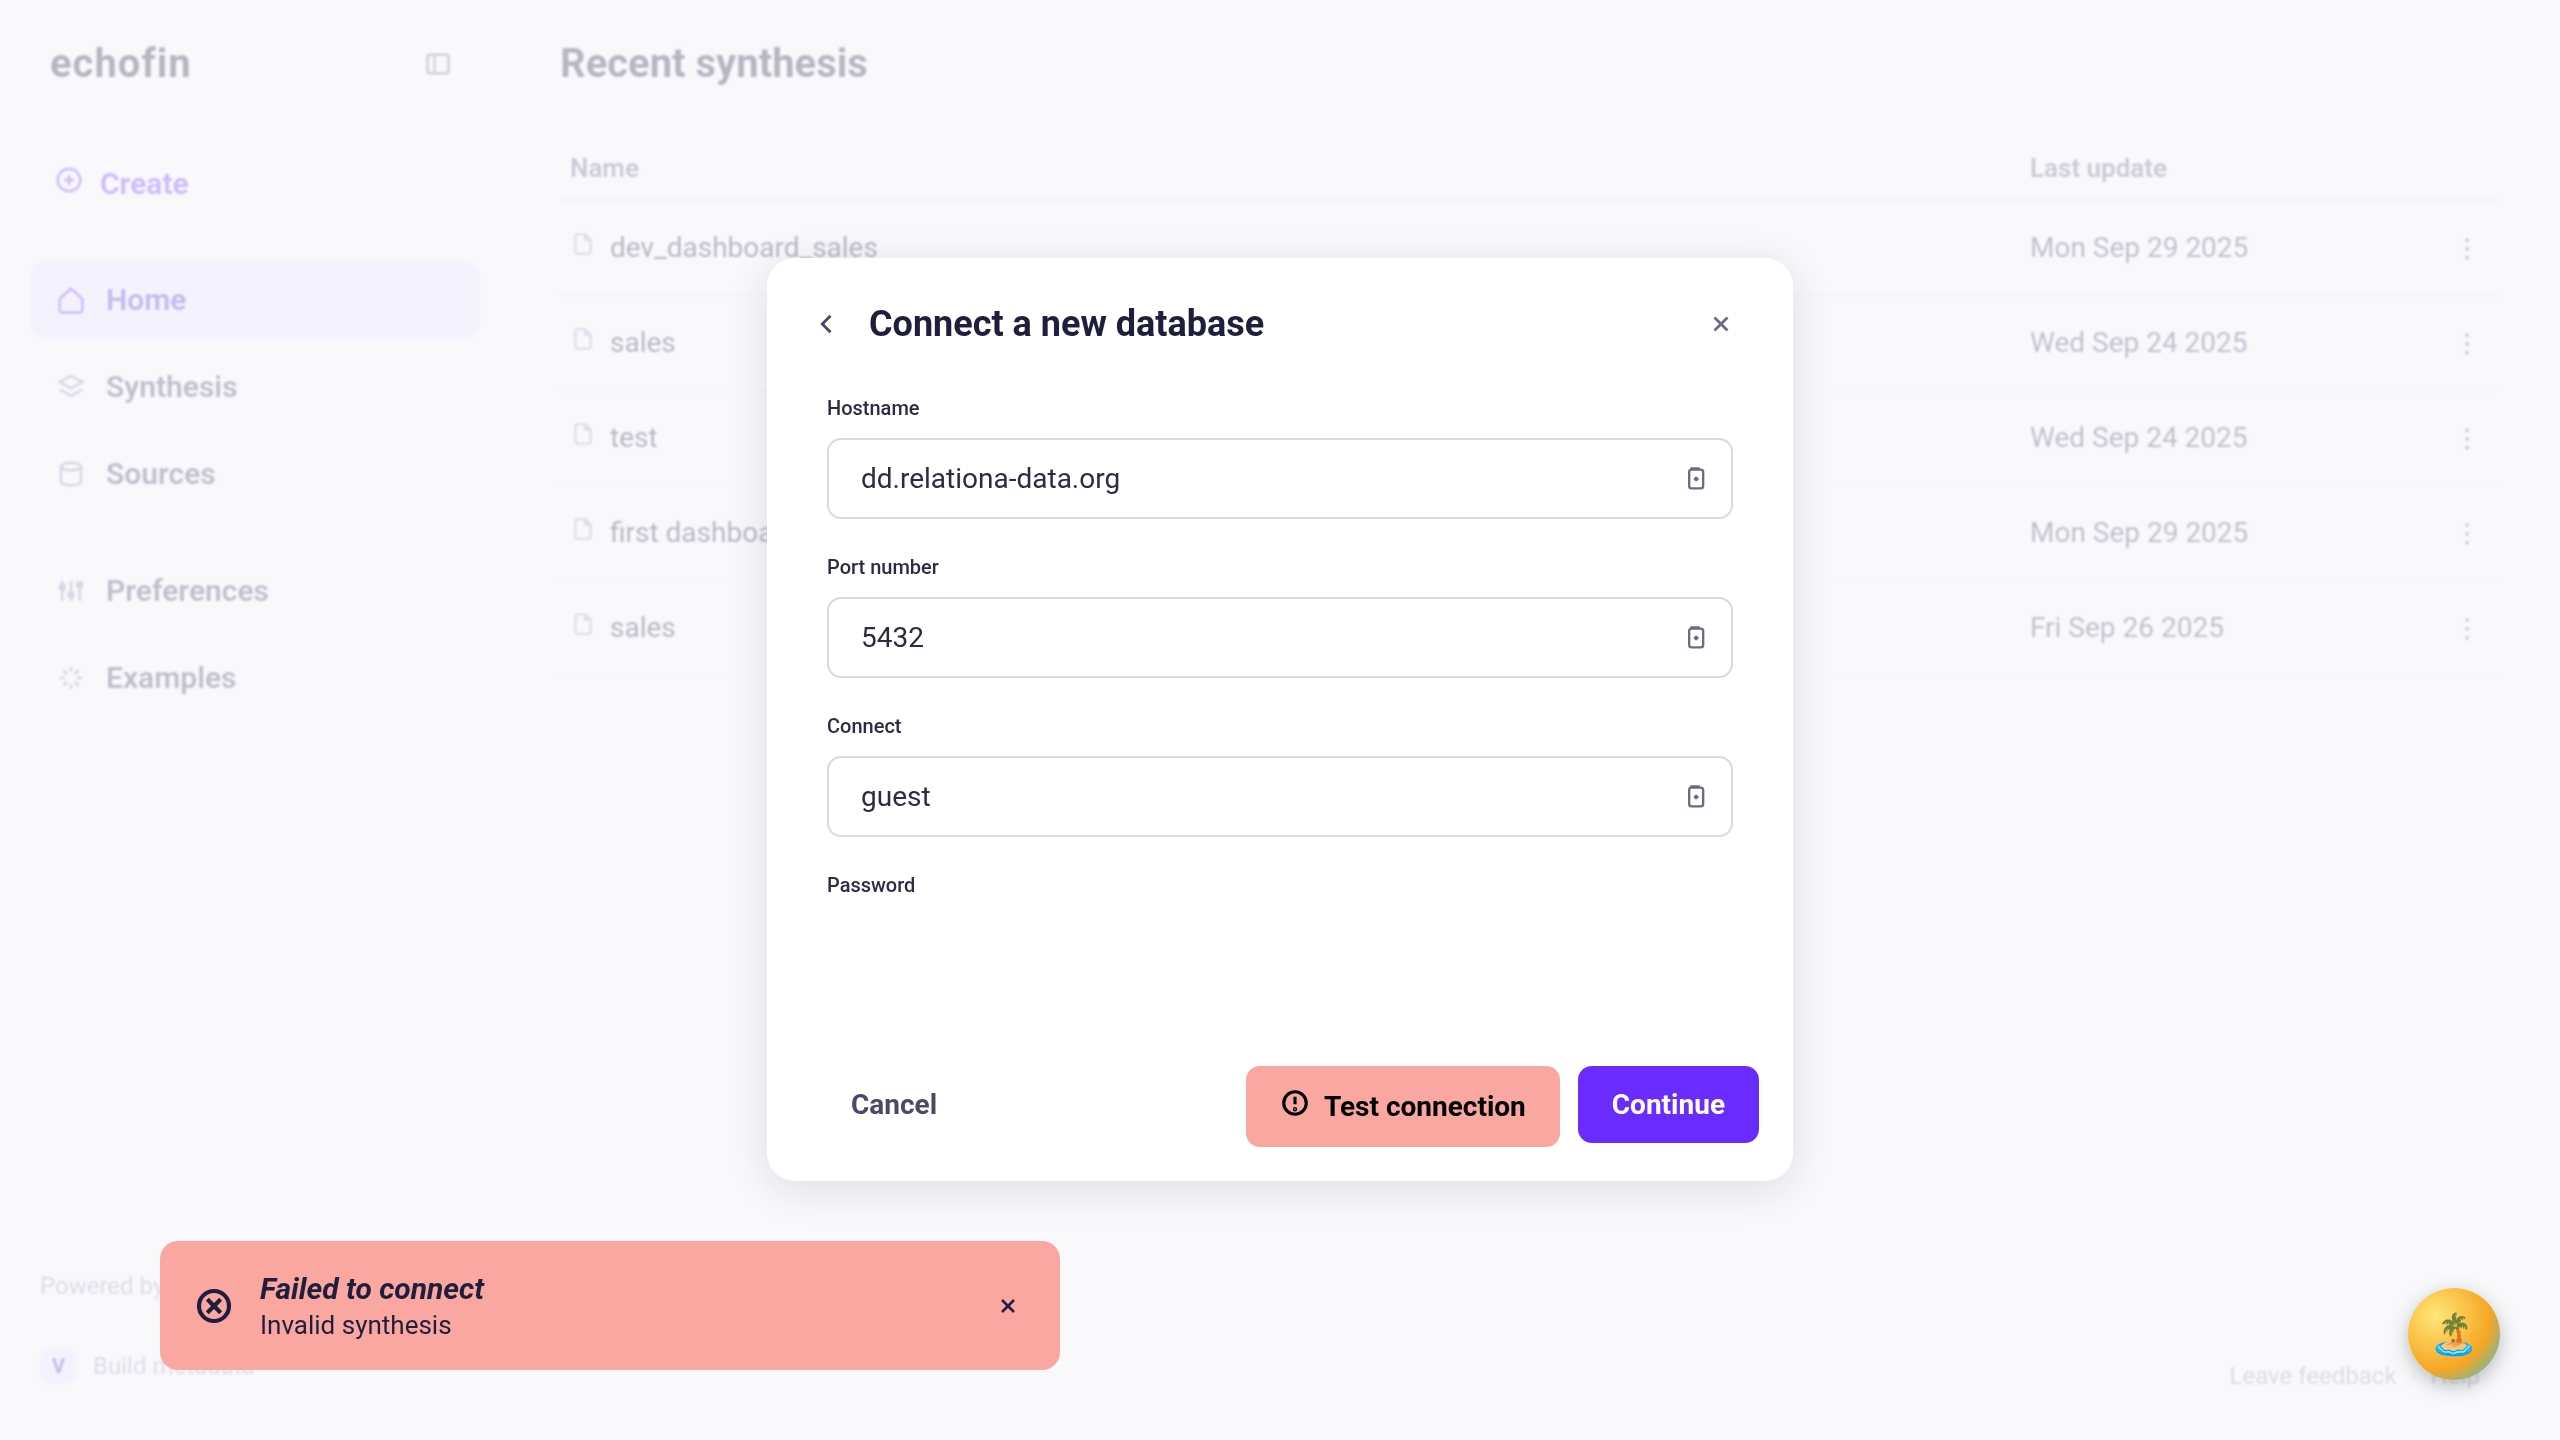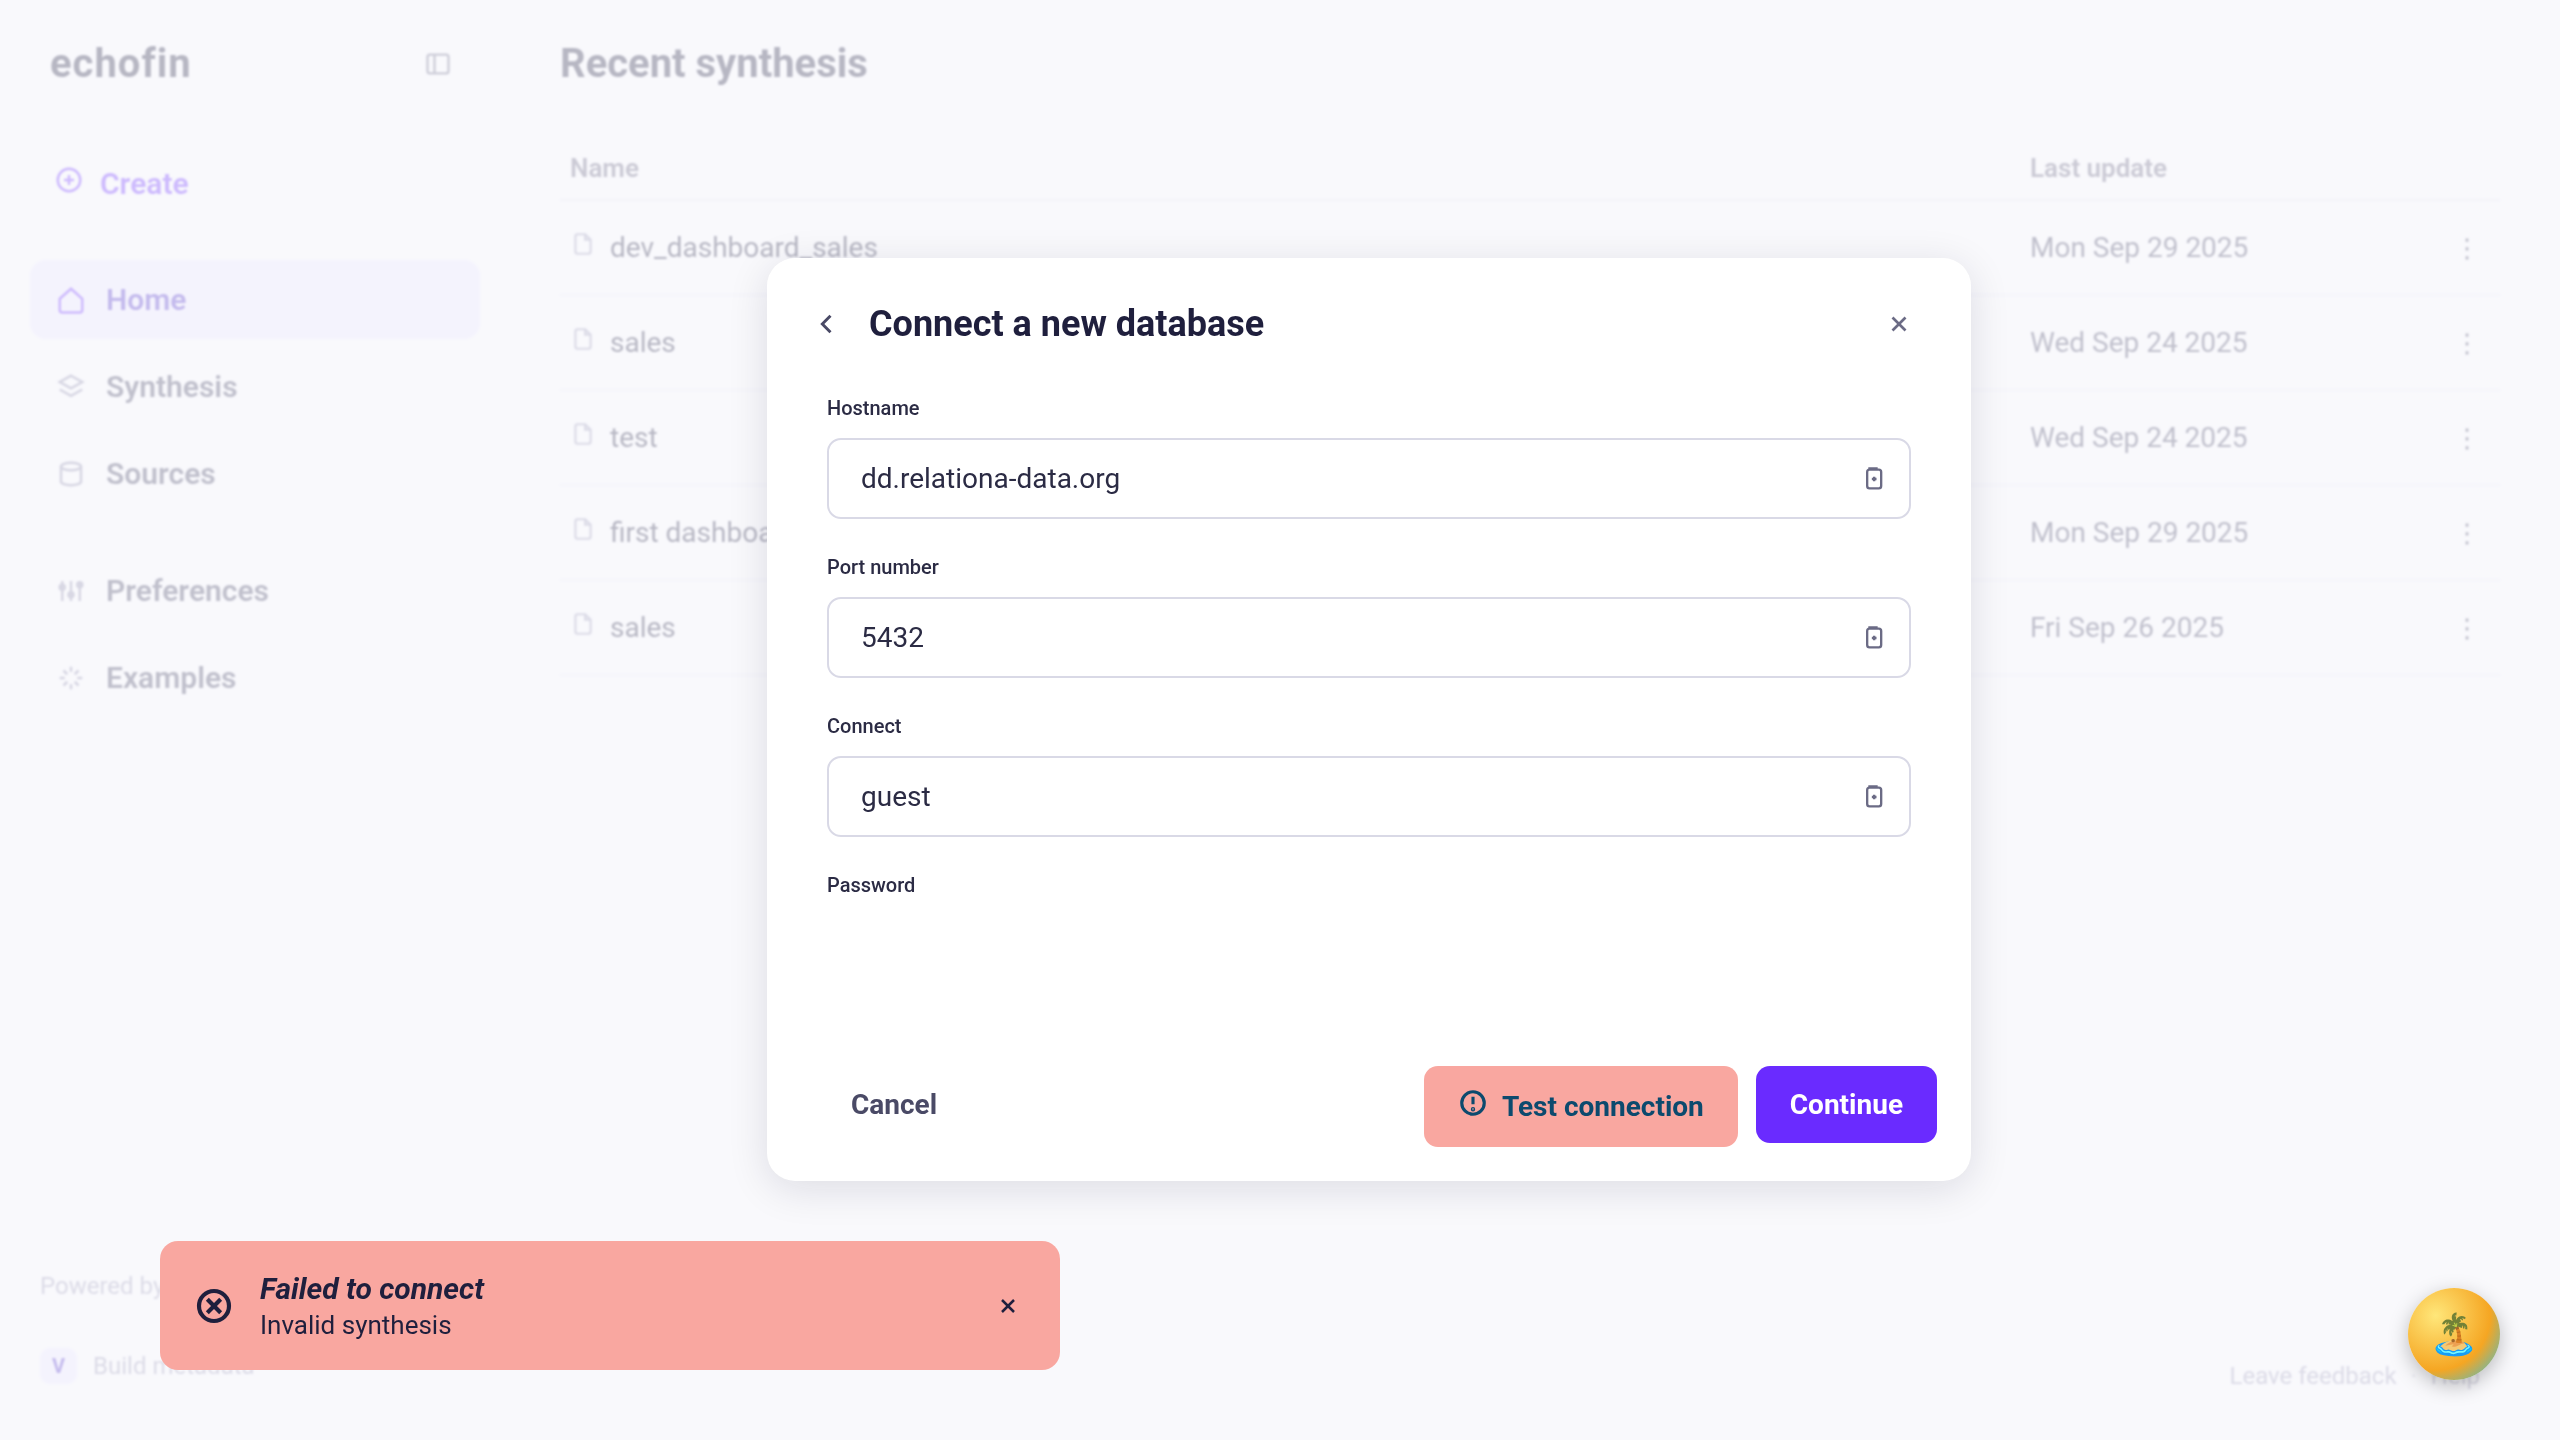--- a/index.html
+++ b/index.html
@@ -32,38 +32,38 @@
 .file-icon { color:#9A98B5; }
 .date-cell { color:#3E3E5C; }
 .row-menu { color:#3E3E5C; cursor:pointer; font-size:26px; padding-right:10px; }
 .footer-links { position:absolute; bottom: 50px; right: 80px; display:flex; gap:14px; color:#9A98B5; font-size: 24px; }
 .footer-links span.dot { color:#C5C5D6; }
 
 
 .overlay { position:absolute; inset:0; background: rgba(248,248,252,0.7); backdrop-filter: blur(1px); }
 
 
-.modal { position:absolute; width: 1204px; height: 923px; left: 767px; top: 258px; background:#FFF; border-radius: 28px; box-shadow: 0 8px 40px rgba(20,20,50,0.12); display:flex; flex-direction:column; overflow:hidden; }
+.modal { position:absolute; width: 1026px; height: 923px; left: 767px; top: 258px; background:#FFF; border-radius: 28px; box-shadow: 0 8px 40px rgba(20,20,50,0.12); display:flex; flex-direction:column; overflow:hidden; }
 .modal-head { display:flex; align-items:center; gap: 20px; padding: 44px 50px 30px 38px; }
 .back-btn { width: 44px; height:44px; display:flex; align-items:center; justify-content:center; color:#4A4A66; cursor:pointer; }
 .modal-title { font-size: 36px; font-weight:700; color:#1F1F3D; flex:1; }
 .close-btn { width:44px; height:44px; display:flex; align-items:center; justify-content:center; color:#6B6B85; cursor:pointer; }
 .modal-body { flex:1; overflow-y:auto; padding: 20px 60px 10px 60px; position:relative; }
 .modal-body::-webkit-scrollbar { width: 12px; }
 .modal-body::-webkit-scrollbar-thumb { background:#D8D8E5; border-radius:10px; }
 .field { margin-bottom: 36px; }
 .field-label { font-size: 20px; color:#2B2B44; margin-bottom: 18px; font-weight:500; }
 .field-input-wrap { position:relative; display:flex; align-items:center; border:2px solid #D9D9E6; border-radius:14px; background:#FFF; }
 .field-input { flex:1; border:none; outline:none; padding: 22px 32px; font-size: 28px; color:#2B2B44; background:transparent; border-radius:14px; }
 .paste-btn { padding: 0 22px; color:#6B6B85; cursor:pointer; display:flex; align-items:center; }
 .modal-footer { padding: 28px 34px 34px 50px; display:flex; align-items:flex-start; gap: 18px; }
 .btn { padding: 22px 34px; border-radius: 14px; font-size: 28px; font-weight:700; border:none; cursor:pointer; display:flex; align-items:center; gap:14px; }
 .btn-cancel { background:transparent; color:#4A4A66; }
 .btn-spacer { flex:1; }
-.btn-test { background:#F9A7A0; color:#0c4a6e;margin-left:12px; }
+.btn-test { background:#F9A7A0; color:#000000;margin-left:12px; }
 .btn-continue { background:#6A2BFF; color:#FFF; }
 
 
 .toast { position:absolute; left: 160px; bottom: 70px; width: 900px; background:#F9A7A0; border-radius:18px; padding: 30px 34px; display:flex; align-items:center; gap:26px; color:#1F1F3D; }
 .toast-icon { width:40px; height:40px; color:#1F1F3D; }
 .toast-text { flex:1; }
 .toast-title { font-size: 30px; font-weight:700; margin-bottom: 4px; font-style: italic; }
 .toast-sub { font-size: 26px; }
 .toast-close { width:36px; height:36px; display:flex; align-items:center; justify-content:center; color:#1F1F3D; cursor:pointer; }
 

